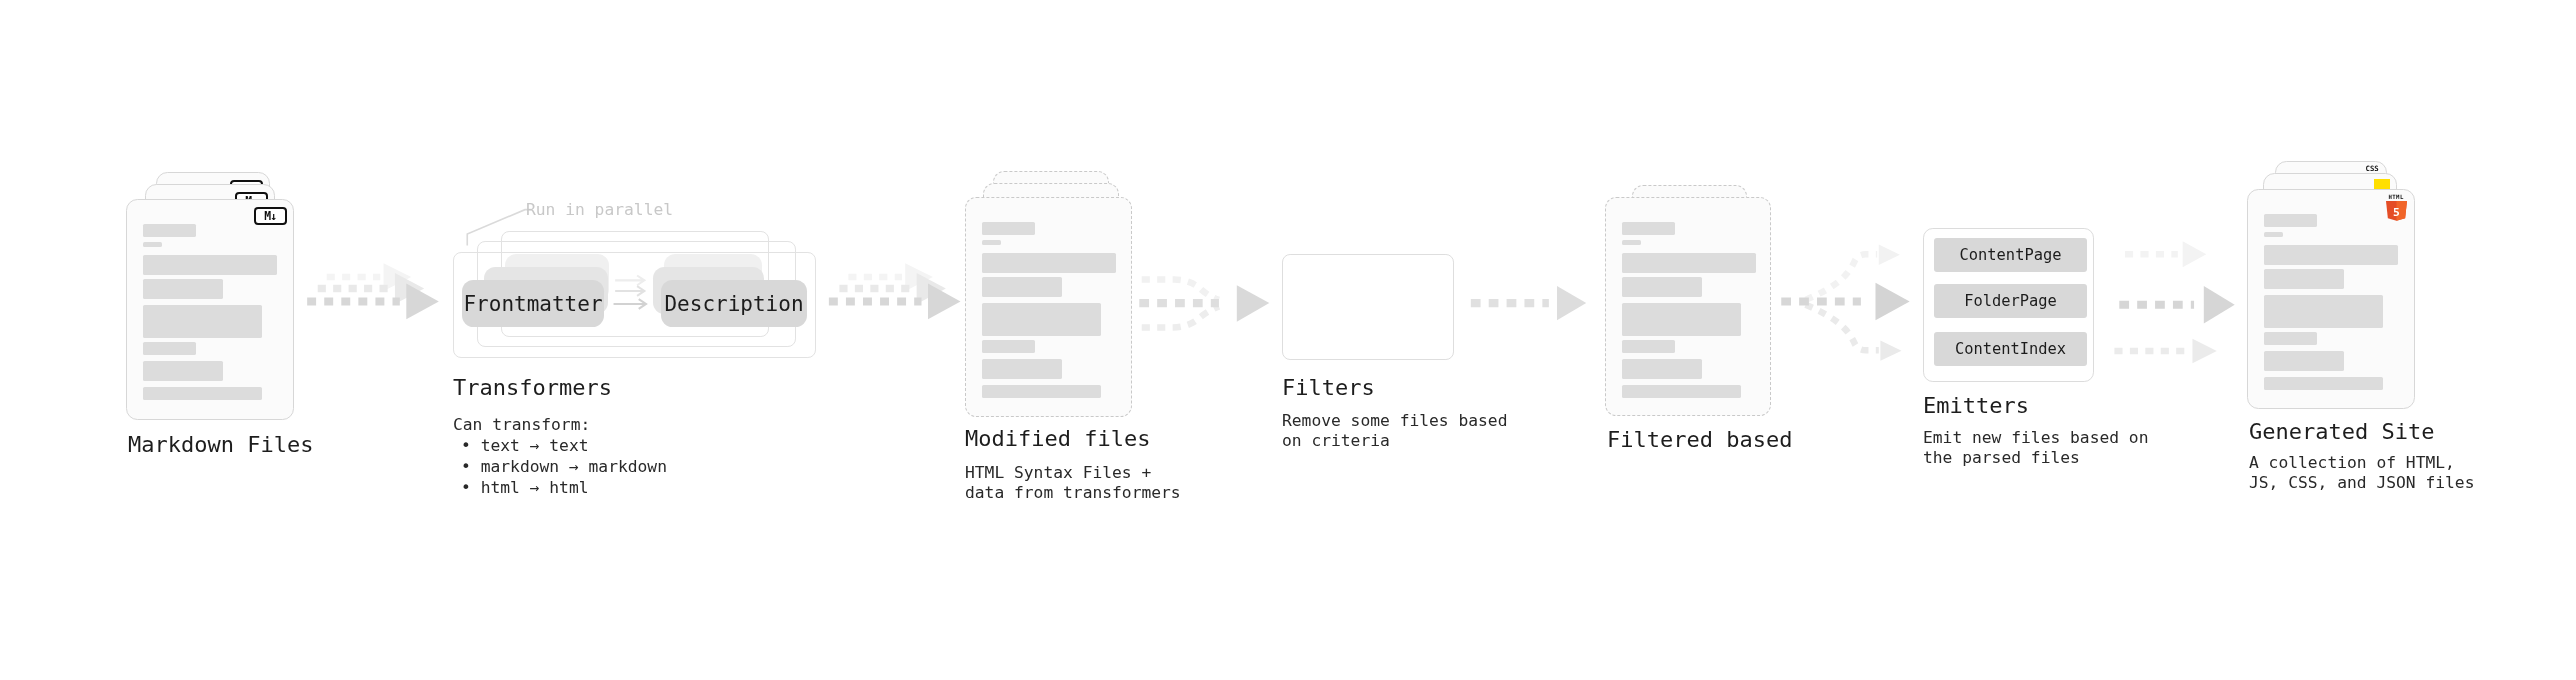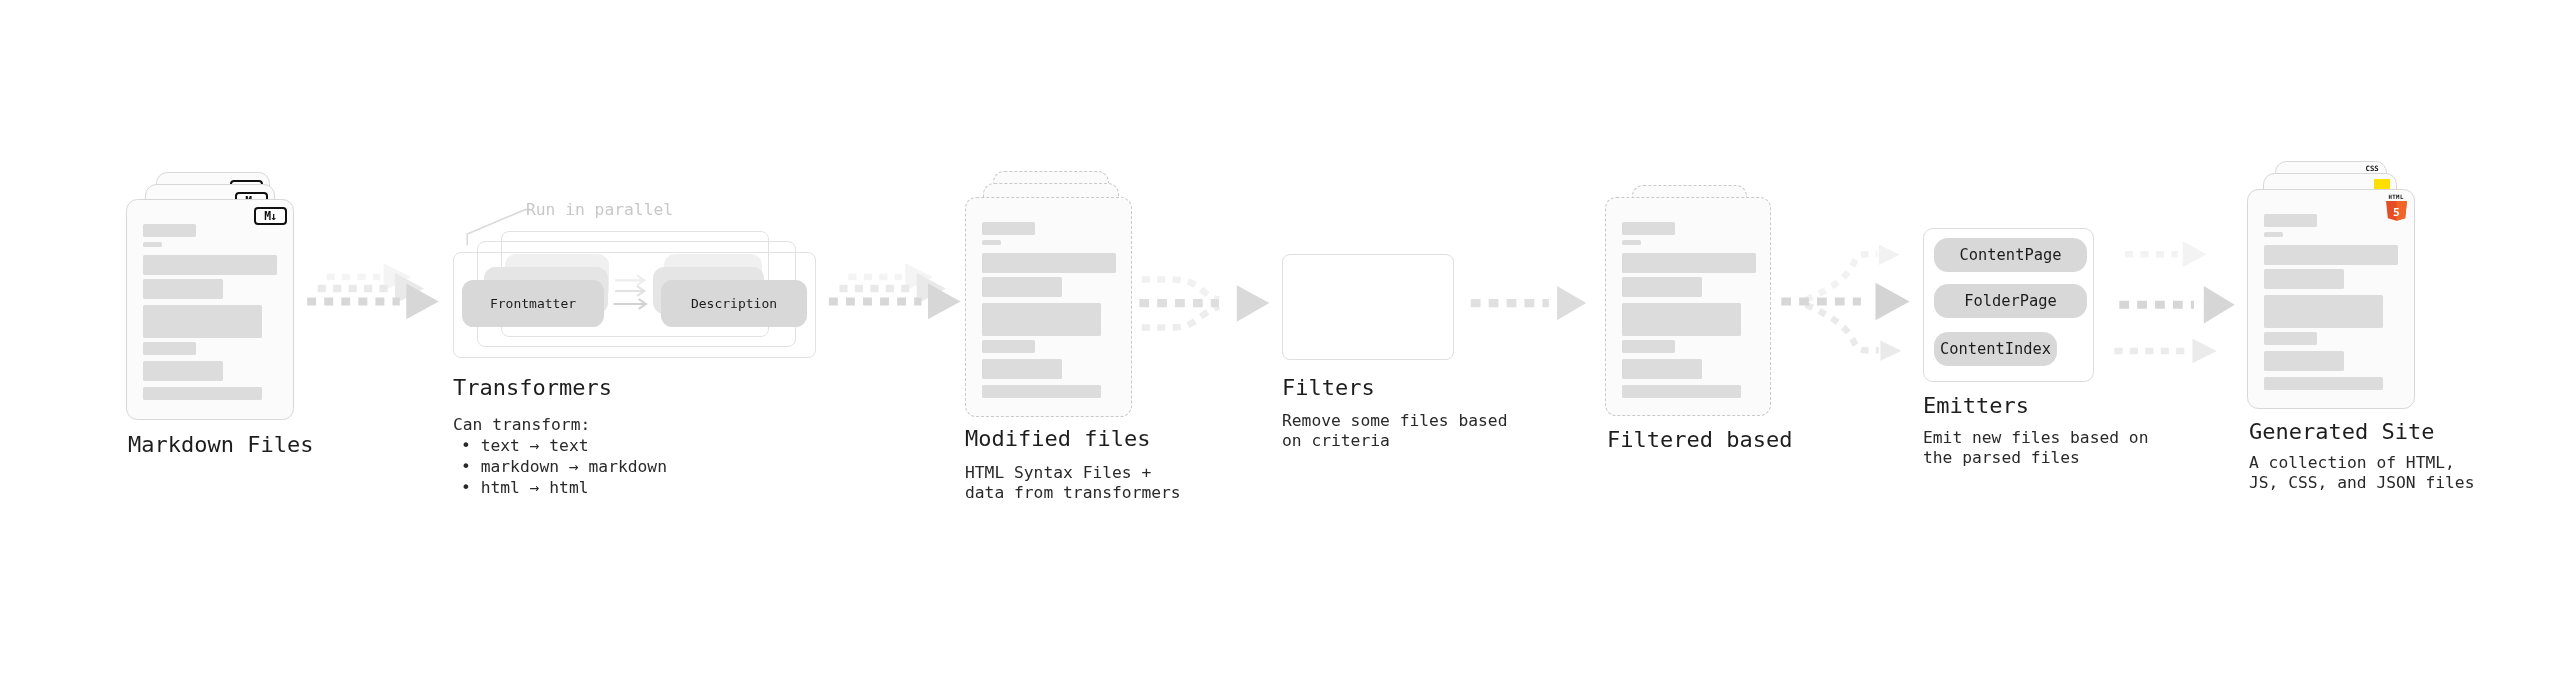--- a/index.html
+++ b/index.html
@@ -24,22 +24,22 @@
   .skel i:nth-child(8){left:0;top:163px;width:119px;height:12.2px}
 
   
   .mdb{position:absolute;top:6.5px;right:6.5px;width:32.5px;height:18.7px;border:2px solid #101010;border-radius:4.1px;
        background:#fff;display:flex;align-items:center;justify-content:center;
        font-size:11.4px;font-weight:bold;letter-spacing:-0.8px;color:#101010;box-sizing:border-box}
 
   
   .box{position:absolute;border:1.6px solid #e2e2e2;border-radius:8.1px;background:transparent;box-sizing:border-box}
   .pill{position:absolute;background:#d8d8d8;border-radius:11.4px;display:flex;align-items:center;justify-content:center;
-        color:#1c1c1c;font-size:13px;white-space:nowrap;box-sizing:border-box}
-  .pill.sm{border-radius:14px;font-size:15.4px}
+        color:#1c1c1c;font-size:21px;white-space:nowrap;box-sizing:border-box}
+  .pill.sm{border-radius:3px;font-size:15.4px}
   .ghost{position:absolute;border-radius:11.4px}
 
   
   .h{position:absolute;font-size:22px;line-height:26px;font-weight:500;color:#1d1d1d;white-space:nowrap}
   .b{position:absolute;font-size:16.3px;line-height:20.3px;color:#292929;white-space:nowrap}
   .b .bl{padding-left:8.1px}
   .note{position:absolute;font-size:16.3px;color:#c8c8c8;white-space:nowrap}
 
   
   .cssb{position:absolute;width:19.5px;text-align:center}
@@ -226,21 +226,21 @@
   </div>
   <div class="h" style="left:1607px;top:427px">Filtered based</div>
 
   <div class="box" style="left:1923px;top:228px;width:171px;height:154px;border-color:#dcdcdc;border-radius:9.8px"></div>
   <div class="pill sm" style="left:1934px;top:238px;width:153px;height:34px">
       <span>ContentPage</span>
     </div>
   <div class="pill sm" style="left:1934px;top:284px;width:153px;height:34px">
       <span>FolderPage</span>
     </div>
-  <div class="pill sm" style="left:1934px;top:332px;width:123px;height:34px">
+  <div class="pill sm" style="left:1934px;top:332px;width:153px;height:34px">
       <span>ContentIndex</span>
     </div>
   <div class="h" style="left:1923px;top:393px">Emitters</div>
   <div class="b" style="left:1923px;top:428px">
     <div>Emit new files based on</div>
     <div>the parsed files</div>
   </div>
 
   <div class="card" style="left:2275px;top:161px;width:112px;height:221px">
     <div class="cssb" style="top:3.3px;right:4.1px">

